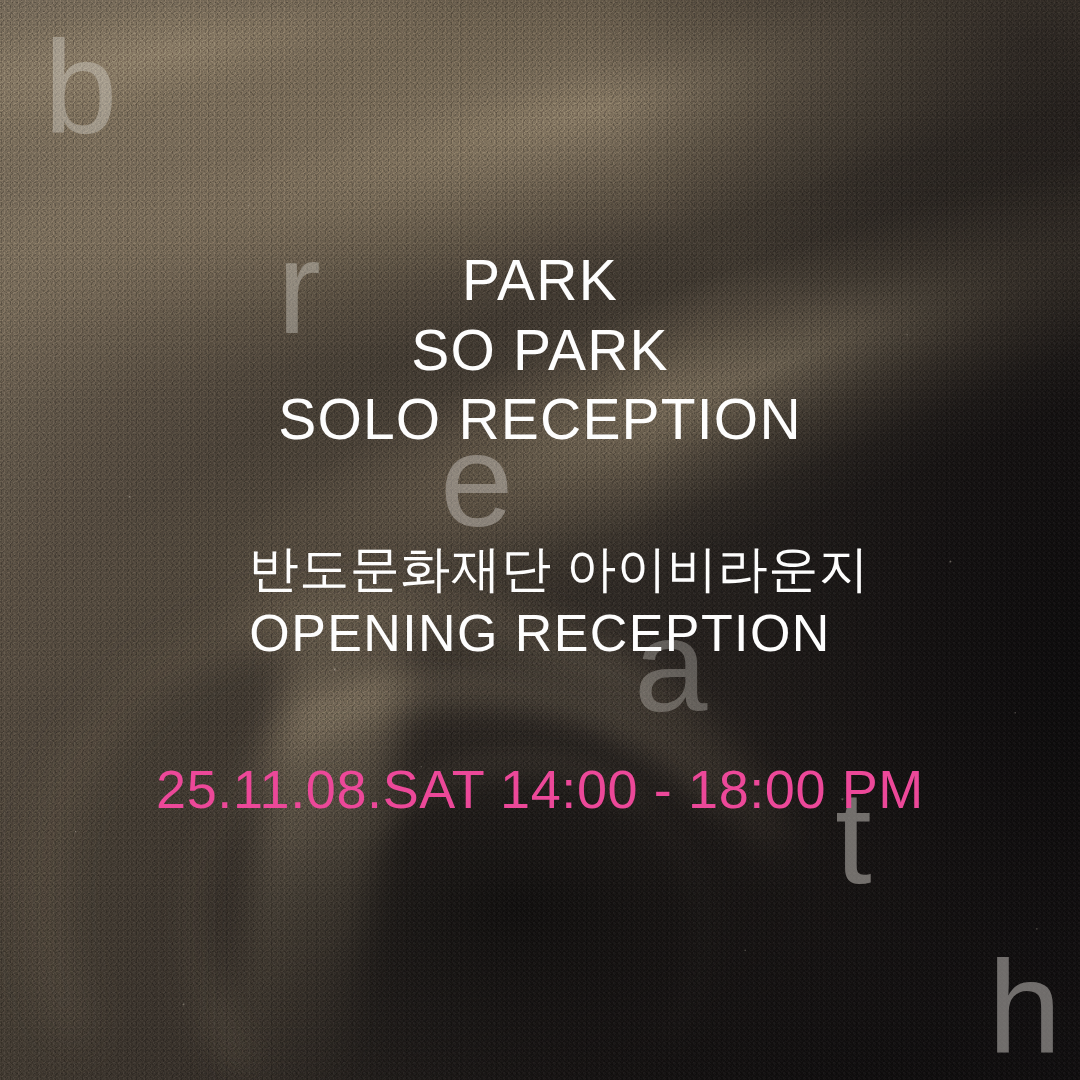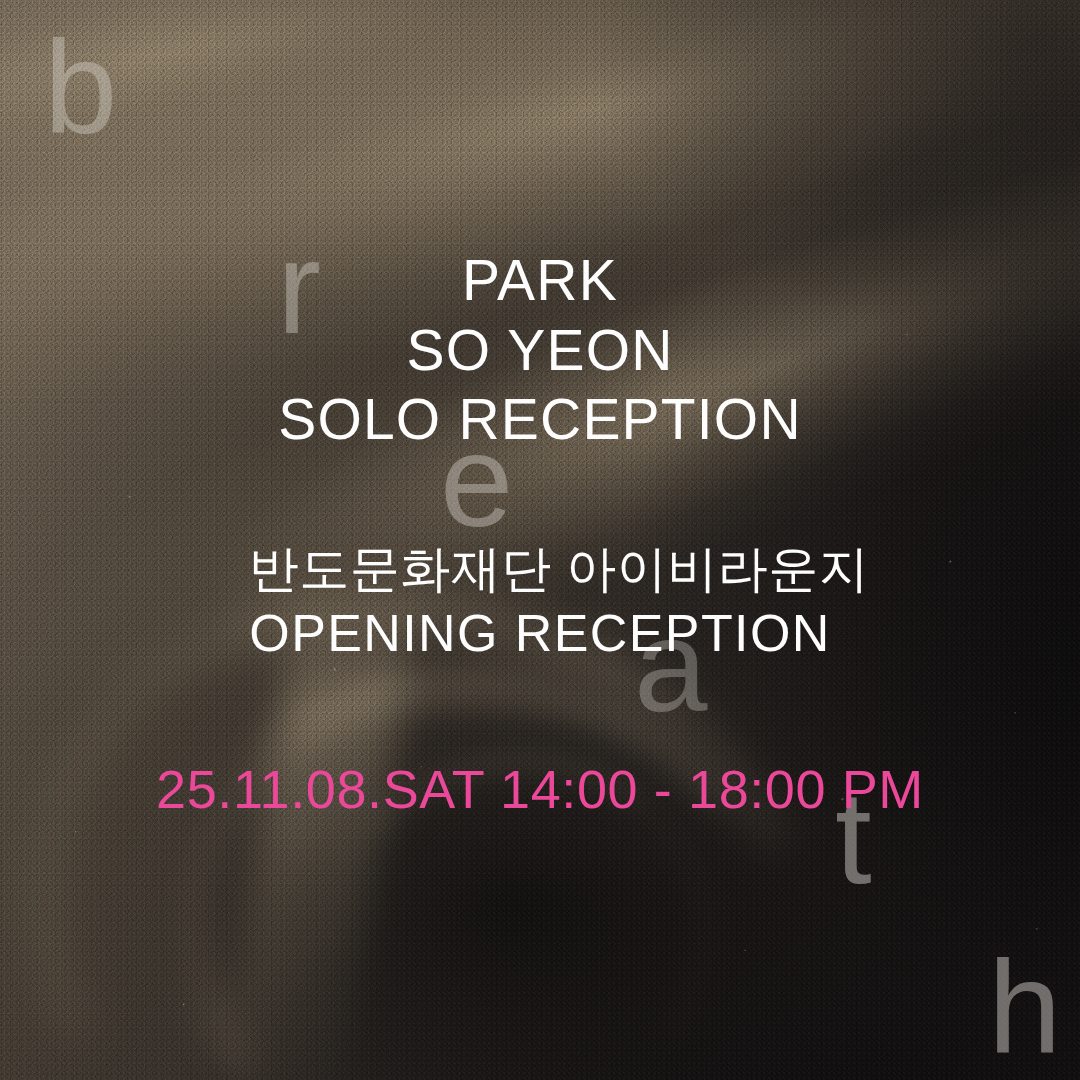--- a/index.html
+++ b/index.html
@@ -311,21 +311,21 @@
   <span class="wm" id="wm-r">r</span>
   <span class="wm" id="wm-e">e</span>
   <span class="wm" id="wm-a">a</span>
   <span class="wm" id="wm-t">t</span>
   <span class="wm" id="wm-h">h</span>
 
   <div id="content">
 
     <div id="title-block">
       <span class="title-line">PARK</span>
-      <span class="title-line">SO YEON</span>
+      <span class="title-line">SO PARK</span>
       <span class="title-line">SOLO RECEPTION</span>
     </div>
 
     <div id="venue-block">
       <span id="venue-korean">반도문화재단 아이비라운지</span>
       <span id="venue-reception">OPENING RECEPTION</span>
     </div>
 
     <div id="date-block">
       <span id="date-line">25.11.08.SAT 14:00 - 18:00 PM</span>

